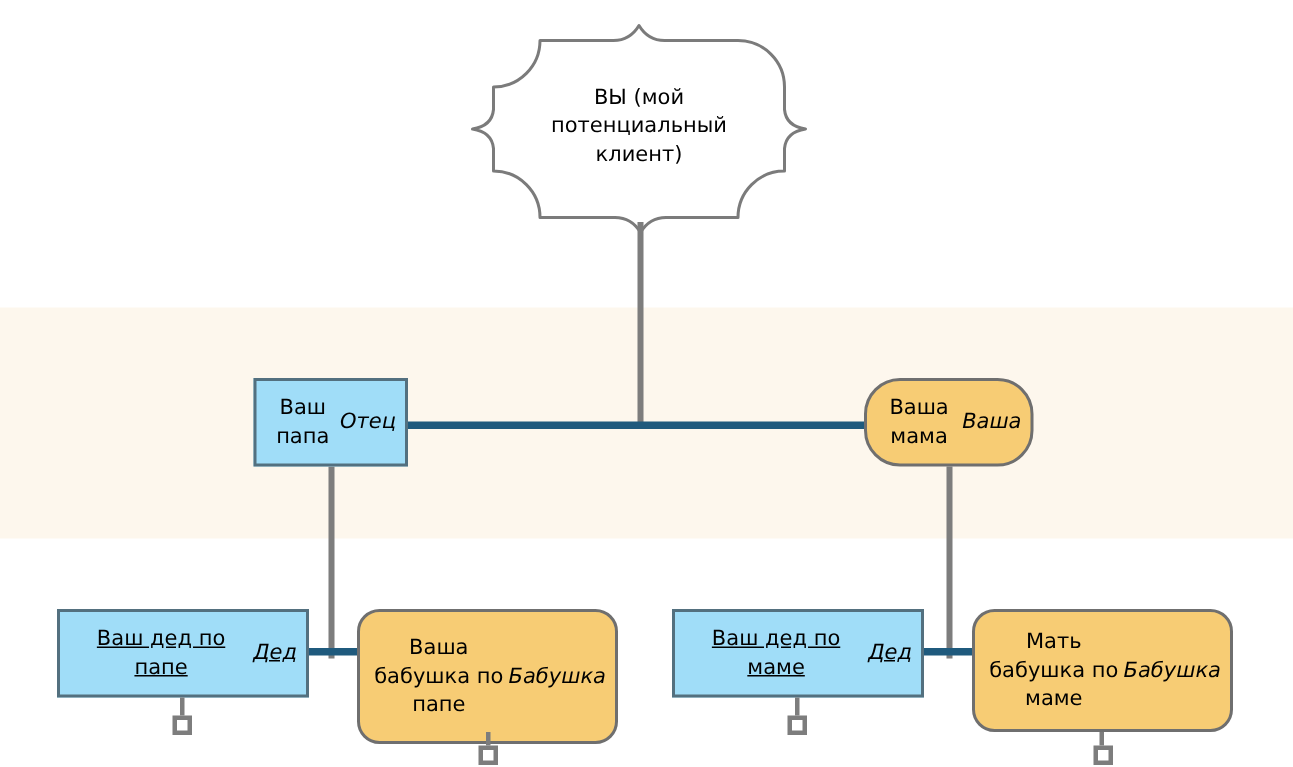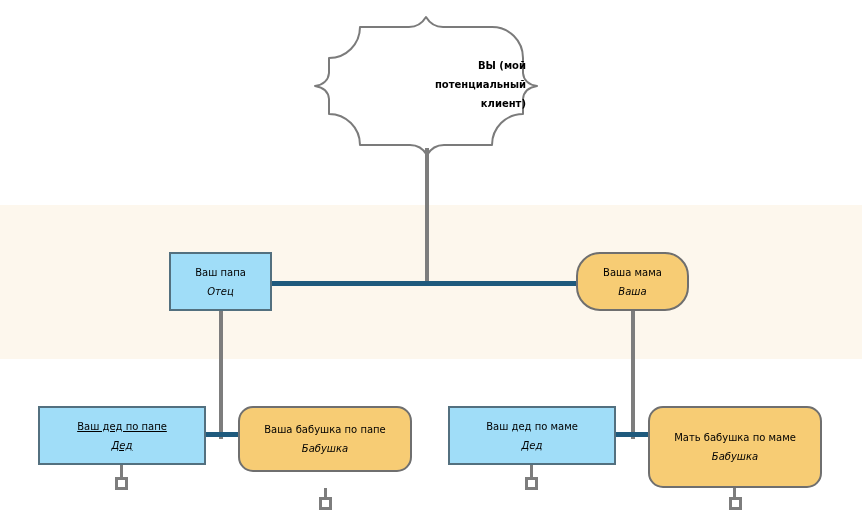--- a/index.html
+++ b/index.html
@@ -7,28 +7,28 @@
     position:relative;width:862px;height:511px;overflow:hidden;background:#fff;
     font-family:"DejaVu Sans","Liberation Sans",sans-serif;color:#000;
   }
   .band{
     position:absolute;left:0;top:205px;width:862px;height:154px;
     background:var(--band-bg,#FDF7ED);
   }
   .brace-svg{position:absolute;left:0;top:0;}
   .root-label{
     position:absolute;left:326px;top:56px;width:200px;
-    text-align:right;font-size:10px;line-height:19px;white-space:pre-line;font-weight:bold;
+    text-align:center;font-size:14px;line-height:19px;white-space:pre-line;
   }
   .line{position:absolute;}
   .line.gray{background:var(--connector-gray,#7D7D7D);}
   .line.blue{background:var(--marriage-blue,#1F5A7D);}
   .node{
-    position:absolute;display:flex;flex-direction:column;justify-content:center;
-    align-items:center;text-align:center;font-size:10px;line-height:19px;
+    position:absolute;display:flex;flex-direction:row;justify-content:center;
+    align-items:center;text-align:center;font-size:14px;line-height:19px;
     box-sizing:border-box;padding:2px 6px;
   }
   .node.male{
     background:var(--male-fill,#A0DDF8);
     border:2px solid #53707F;
   }
   .node.female{
     background:var(--female-fill,#F7CC74);
     border:2px solid #6F6F6F;
     border-radius:15px;
@@ -87,25 +87,25 @@
   </div>
   <div class="node female" style="left:576px;top:252px;width:113px;height:59px;border-radius:24px;">
     <div class="title">Ваша мама</div>
     <div class="subtitle">Ваша</div>
   </div>
 
   <div class="node male" style="left:38px;top:406px;width:168px;height:59px;text-decoration:underline;">
     <div class="title">Ваш дед по папе</div>
     <div class="subtitle">Дед</div>
   </div>
-  <div class="node female" style="left:238px;top:406px;width:174px;height:66px;">
+  <div class="node female" style="left:238px;top:406px;width:174px;height:90px;">
     <div class="title">Ваша бабушка по папе</div>
     <div class="subtitle">Бабушка</div>
   </div>
-  <div class="node male" style="left:448px;top:406px;width:168px;height:59px;">
+  <div class="node male" style="left:448px;top:406px;width:168px;height:59px;text-decoration:underline;">
     <div class="title">Ваш дед по маме</div>
     <div class="subtitle">Дед</div>
   </div>
   <div class="node female" style="left:648px;top:406px;width:174px;height:82px;">
     <div class="title">Мать бабушка по маме</div>
     <div class="subtitle">Бабушка</div>
   </div>
 
   <div class="line gray" style="left:120px;top:465px;width:3px;height:13px;"></div>
   <div class="expander" style="left:115px;top:477px;"></div>

